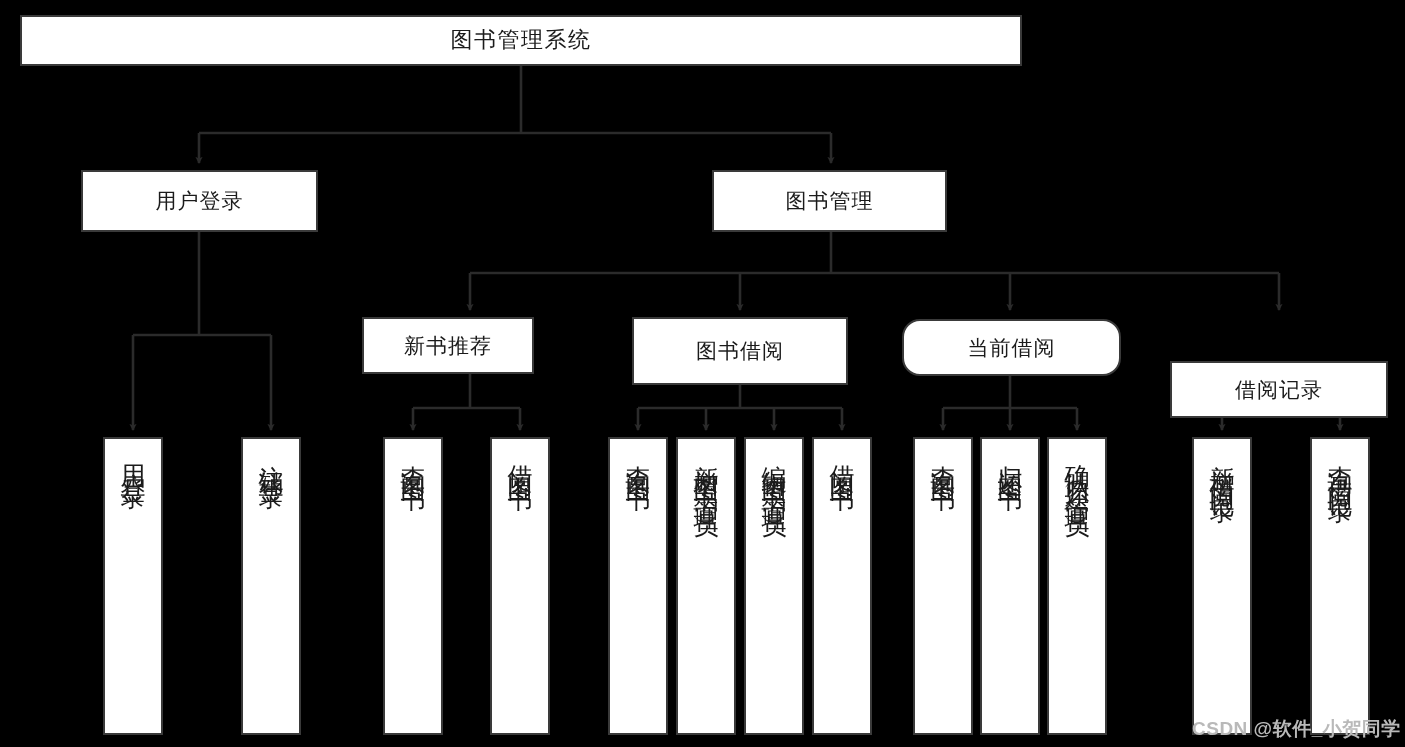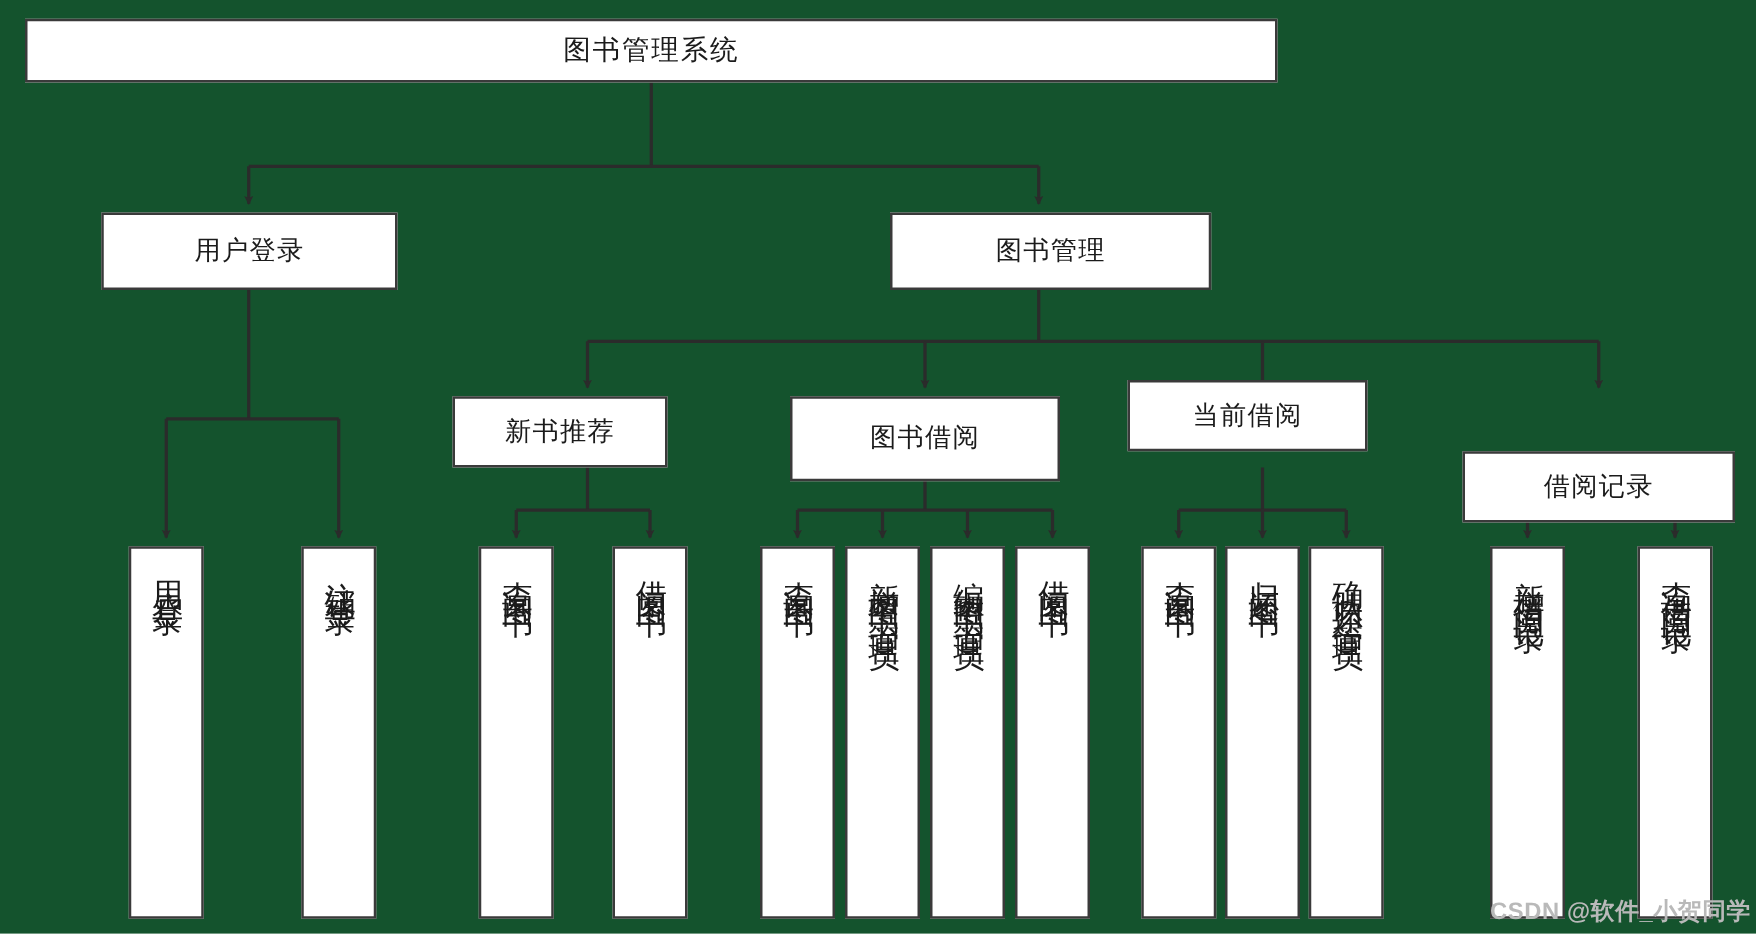--- a/index.html
+++ b/index.html
@@ -8,21 +8,21 @@
     padding: 0;
     background: #ffffff;
   }
   body {
     font-family: "Liberation Sans", "DejaVu Sans", sans-serif;
   }
   #canvas {
     position: relative;
     width: 1405px;
     height: 747px;
-    background: #14532d;
+    background: #000000;
     overflow: hidden;
   }
   #edges {
     position: absolute;
     left: 0;
     top: 0;
     width: 1405px;
     height: 747px;
     pointer-events: none;
   }
@@ -129,31 +129,31 @@
     </g>
   </svg>
 
   <div class="node h root" style="left:20px; top:15px; width:1002px; height:51px;">
     <span class="lbl">图书管理系统</span>
   </div>
 
   <div class="node h" style="left:81px; top:170px; width:237px; height:62px;">
     <span class="lbl">用户登录</span>
   </div>
-  <div class="node h" style="left:712px; top:170px; width:257px; height:62px;">
+  <div class="node h" style="left:712px; top:170px; width:235px; height:62px;">
     <span class="lbl">图书管理</span>
   </div>
 
   <div class="node h" style="left:362px; top:317px; width:172px; height:57px;">
     <span class="lbl">新书推荐</span>
   </div>
   <div class="node h" style="left:632px; top:317px; width:216px; height:68px;">
     <span class="lbl">图书借阅</span>
   </div>
-  <div class="node h" style="left:902px; top:304px; width:192px; height:57px;">
+  <div class="node h" style="left:902px; top:319px; width:219px; height:57px;border-radius:18px;">
     <span class="lbl">当前借阅</span>
   </div>
   <div class="node h" style="left:1170px; top:317px; width:218px; height:57px;margin-top:44px;">
     <span class="lbl">借阅记录</span>
   </div>
 
   <div class="node v" style="left:103px; top:437px; width:60px; height:298px;">
     <span class="lbl">用户登录</span>
   </div>
   <div class="node v" style="left:241px; top:437px; width:60px; height:298px;">

